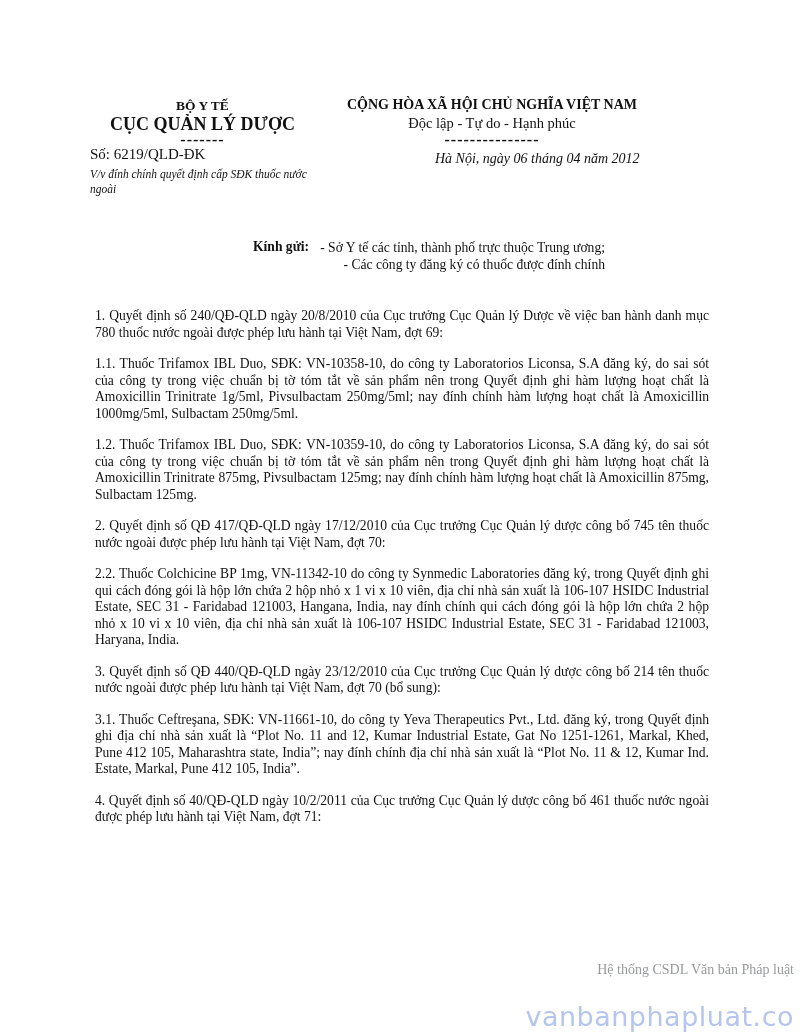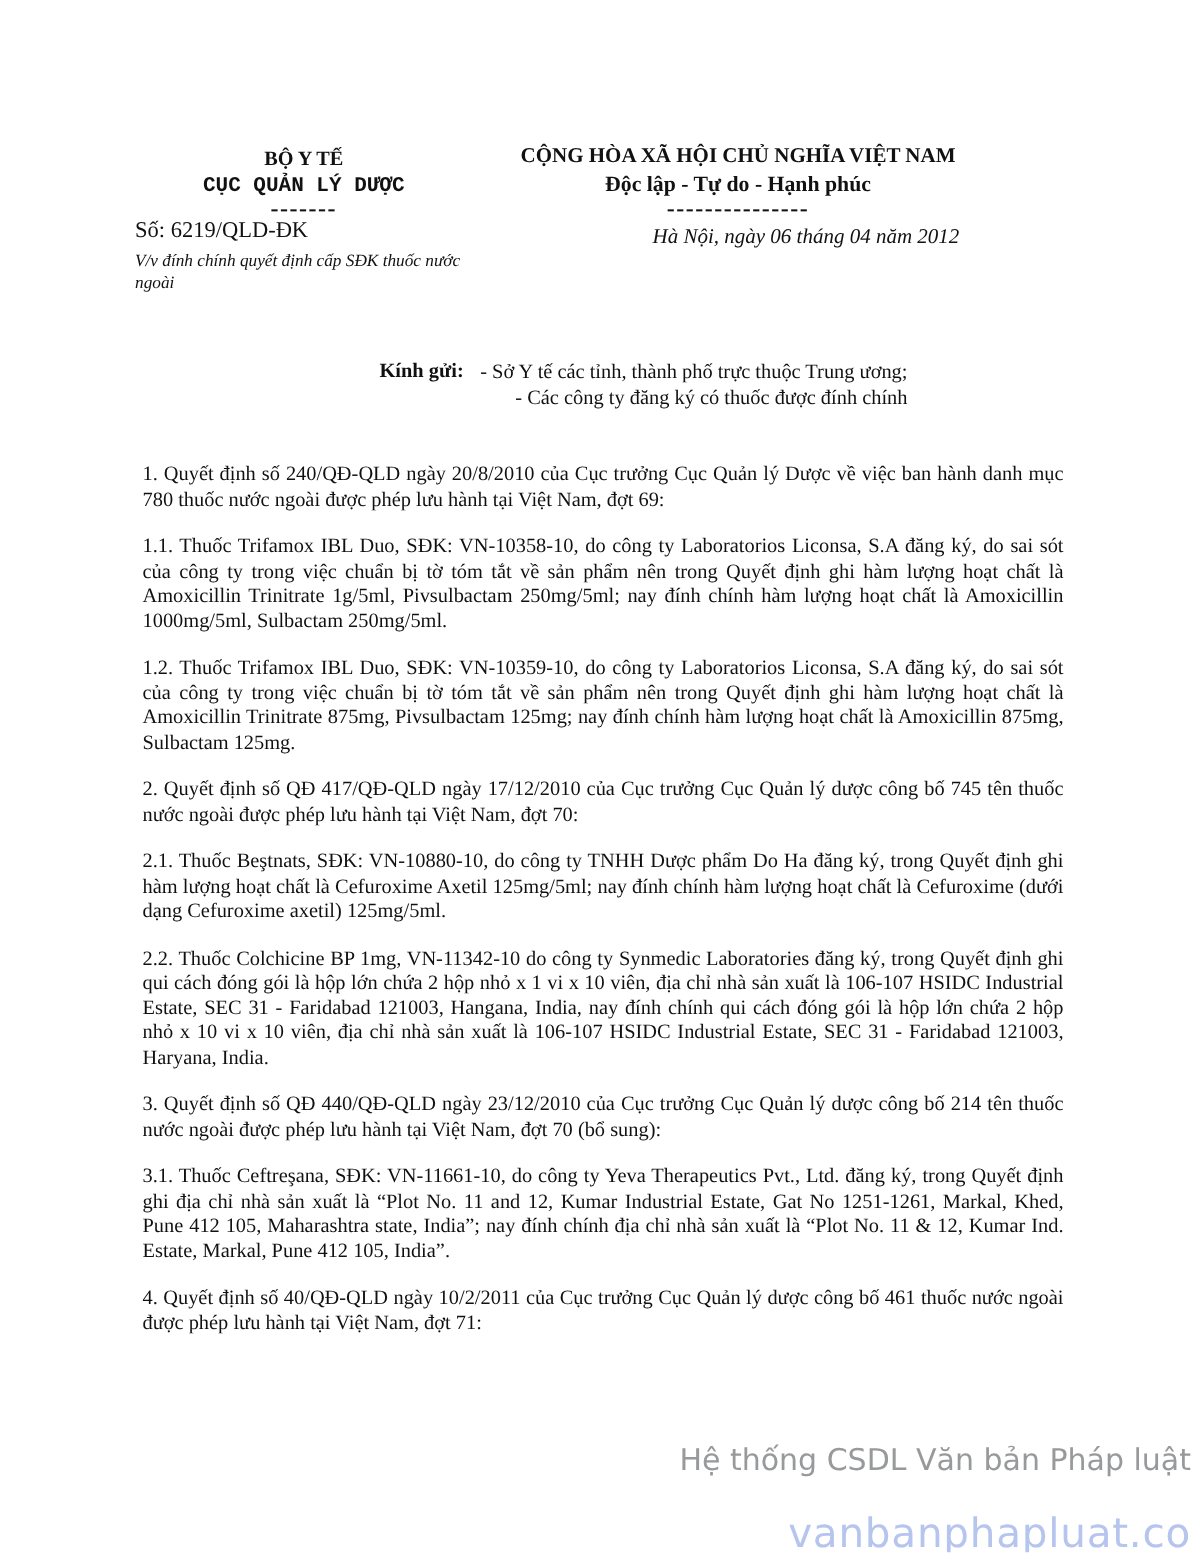--- a/index.html
+++ b/index.html
@@ -15,32 +15,32 @@
   }
 
   .hdr-left {
     position: absolute;
     left: 85px; top: 97px;
     width: 235px;
     text-align: center;
     line-height: 18px;
   }
   .hdr-left .l1 { font-size: 13.5px; font-weight: bold; }
-  .hdr-left .l2 { font-size: 14px; font-weight: bold; font-family: Liberation Mono, monospace; }
+  .hdr-left .l2 { font-size: 18px; font-weight: bold; }
   .hdr-left .dv { font-weight: bold; letter-spacing: 1px; line-height: 14px; }
 
   .hdr-right {
     position: absolute;
     left: 332px; top: 95px;
     width: 320px;
     text-align: center;
     line-height: 19px;
   }
   .hdr-right .l1 { font-size: 14px; font-weight: bold; }
-  .hdr-right .l2 { font-size: 14.5px; font-weight: bold; }
+  .hdr-right .l2 { font-size: 14.5px; font-weight: normal; }
   .hdr-right .dv { font-weight: bold; letter-spacing: 1px; line-height: 14px; }
 
   .doc-number {
     position: absolute;
     left: 90px; top: 146px;
     font-size: 15px;
   }
   .doc-subject {
     position: absolute;
     left: 90px; top: 167px;
@@ -76,21 +76,21 @@
   }
   .body-text p { margin-bottom: 15px; }
 
   .watermark {
     position: absolute;
     right: 6px; top: 962px;
     text-align: right;
     font-family: "DejaVu Sans", sans-serif;
     line-height: 1.12;
   }
-  .watermark .wm1 { font-size: 20px; color: #97999b; }
+  .watermark .wm1 { font-size: 14px; color: #97999b; font-family: Liberation Serif, serif; }
   .watermark .wm2 { font-size: 27px; color: #b6c5ee; letter-spacing: 0.5px; }
 </style>
 </head>
 <body>
 
 <div class="page">
 
   <div class="hdr-left">
     <div class="l1">BỘ Y TẾ</div>
     <div class="l2">CỤC QUẢN LÝ DƯỢC</div>
@@ -113,21 +113,20 @@
       <div>- Sở Y tế các tỉnh, thành phố trực thuộc Trung ương;</div>
       <div>- Các công ty đăng ký có thuốc được đính chính</div>
     </div>
   </div>
 
   <div class="body-text">
     <p>1. Quyết định số 240/QĐ-QLD ngày 20/8/2010 của Cục trưởng Cục Quản lý Dược về việc ban hành danh mục 780 thuốc nước ngoài được phép lưu hành tại Việt Nam, đợt 69:</p>
     <p>1.1. Thuốc Trifamox IBL Duo, SĐK: VN-10358-10, do công ty Laboratorios Liconsa, S.A đăng ký, do sai sót của công ty trong việc chuẩn bị tờ tóm tắt về sản phẩm nên trong Quyết định ghi hàm lượng hoạt chất là Amoxicillin Trinitrate 1g/5ml, Pivsulbactam 250mg/5ml; nay đính chính hàm lượng hoạt chất là Amoxicillin 1000mg/5ml, Sulbactam 250mg/5ml.</p>
     <p>1.2. Thuốc Trifamox IBL Duo, SĐK: VN-10359-10, do công ty Laboratorios Liconsa, S.A đăng ký, do sai sót của công ty trong việc chuẩn bị tờ tóm tắt về sản phẩm nên trong Quyết định ghi hàm lượng hoạt chất là Amoxicillin Trinitrate 875mg, Pivsulbactam 125mg; nay đính chính hàm lượng hoạt chất là Amoxicillin 875mg, Sulbactam 125mg.</p>
     <p>2. Quyết định số QĐ 417/QĐ-QLD ngày 17/12/2010 của Cục trưởng Cục Quản lý dược công bố 745 tên thuốc nước ngoài được phép lưu hành tại Việt Nam, đợt 70:</p>
-    <p>2.1. Thuốc Beştnats, SĐK: VN-10880-10, do công ty TNHH Dược phẩm Do Ha đăng ký, trong Quyết định ghi hàm lượng hoạt chất là Cefuroxime Axetil 125mg/5ml; nay đính chính hàm lượng hoạt chất là Cefuroxime (dưới dạng Cefuroxime axetil) 125mg/5ml.</p>
     <p>2.2. Thuốc Colchicine BP 1mg, VN-11342-10 do công ty Synmedic Laboratories đăng ký, trong Quyết định ghi qui cách đóng gói là hộp lớn chứa 2 hộp nhỏ x 1 vi x 10 viên, địa chỉ nhà sản xuất là 106-107 HSIDC Industrial Estate, SEC 31 - Faridabad 121003, Hangana, India, nay đính chính qui cách đóng gói là hộp lớn chứa 2 hộp nhỏ x 10 vi x 10 viên, địa chỉ nhà sản xuất là 106-107 HSIDC Industrial Estate, SEC 31 - Faridabad 121003, Haryana, India.</p>
     <p>3. Quyết định số QĐ 440/QĐ-QLD ngày 23/12/2010 của Cục trưởng Cục Quản lý dược công bố 214 tên thuốc nước ngoài được phép lưu hành tại Việt Nam, đợt 70 (bổ sung):</p>
     <p>3.1. Thuốc Ceftreşana, SĐK: VN-11661-10, do công ty Yeva Therapeutics Pvt., Ltd. đăng ký, trong Quyết định ghi địa chỉ nhà sản xuất là “Plot No. 11 and 12, Kumar Industrial Estate, Gat No 1251-1261, Markal, Khed, Pune 412 105, Maharashtra state, India”; nay đính chính địa chỉ nhà sản xuất là “Plot No. 11 &amp; 12, Kumar Ind. Estate, Markal, Pune 412 105, India”.</p>
     <p>4. Quyết định số 40/QĐ-QLD ngày 10/2/2011 của Cục trưởng Cục Quản lý dược công bố 461 thuốc nước ngoài được phép lưu hành tại Việt Nam, đợt 71:</p>
   </div>
 
   <div class="watermark">
     <div class="wm1" style="color: rgb(151, 153, 155);">Hệ thống CSDL  Văn bản Pháp luật</div>
     <div class="wm2" style="color: rgb(182, 197, 238); margin-top: 24px;">vanbanphapluat.co</div>
   </div>

